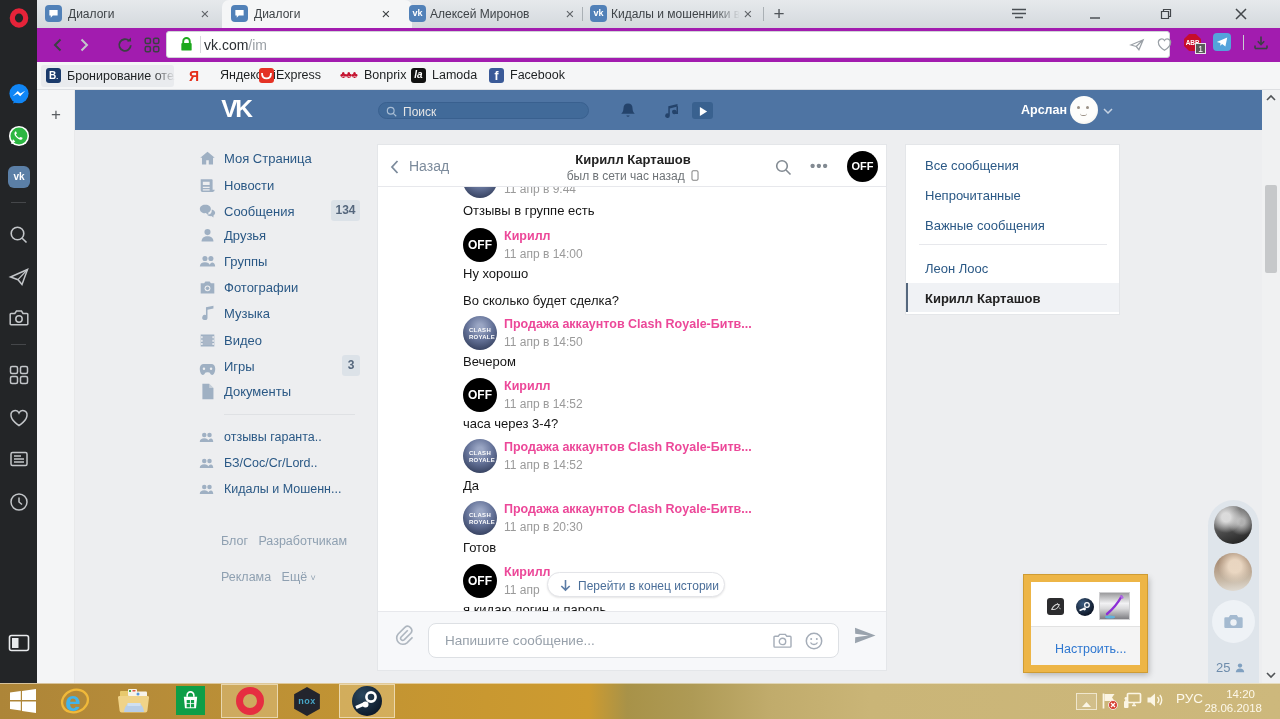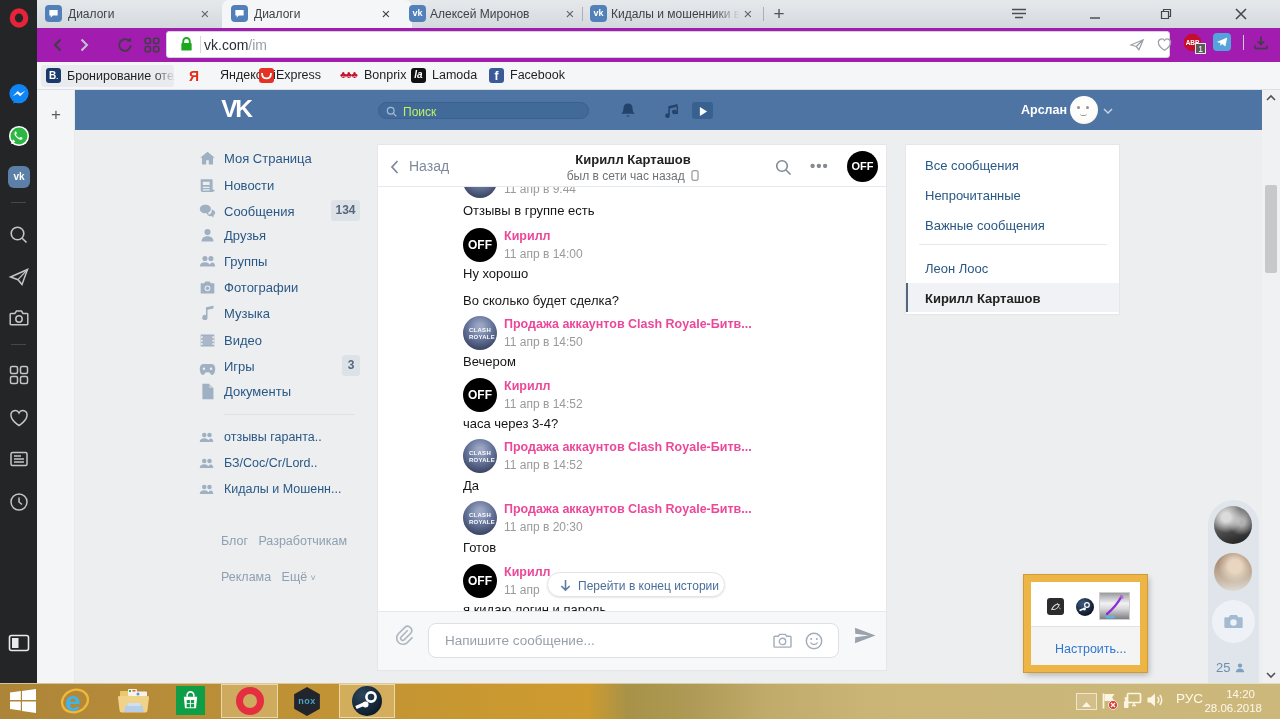--- a/index.html
+++ b/index.html
@@ -174,21 +174,21 @@
   <div class="abs" id="vkpage">
     <div id="vkhead">
       <svg style="position:absolute;left:140px;top:7px" width="42" height="26" viewBox="0 0 48 29">
           <text x="24" y="23" text-anchor="middle" font-family="Liberation Sans" font-size="28" font-weight="bold" fill="#fff" letter-spacing="-2.5">VK</text>
         </svg>
       <div style="position:absolute;left:303px;top:12px;width:211px;height:17px;background:#416a99;border:1px solid #39608f;border-radius:9px">
         <svg style="position:absolute;left:7px;top:3px" width="11" height="11" viewBox="0 0 14 14">
             <circle cx="6" cy="6" r="4.3" stroke="#a8bdd4" stroke-width="1.5" fill="none"></circle>
             <path d="M9.3 9.3L13 13" stroke="#a8bdd4" stroke-width="1.5"></path>
           </svg>
-        <div style="position:absolute;left:24px;top:2px;font-size:12px;color:#bef264">Поиск</div>
+        <div style="position:absolute;left:24px;top:2px;font-size:12px;color:#e5e5e5">Поиск</div>
       </div>
       <svg style="position:absolute;left:545px;top:12px" width="16" height="17" viewBox="0 0 16 17">
           <path d="M8 1.5c-3 0-4.5 2-4.5 4.5 0 3.5-1.5 5-2.3 5.8h13.6c-.8-.8-2.3-2.3-2.3-5.8 0-2.5-1.5-4.5-4.5-4.5z" fill="#24436b"></path>
           <path d="M6.3 13.5a1.8 1.8 0 0 0 3.4 0z" fill="#24436b"></path>
         </svg>
       <svg style="position:absolute;left:588px;top:12px" width="16" height="17" viewBox="0 0 16 17">
           <path d="M5.3 4.2L14.5 2v2.6l-7.7 1.9v7.2a2.3 2.3 0 1 1-1.5-2.2z" fill="#24436b"></path>
           <path d="M13 12a2.2 2.2 0 1 1 1.5-2.1V4.3h1.5V12z" fill="#24436b" transform="translate(-1,0)"></path>
         </svg>
       <div style="position:absolute;left:617px;top:12px;width:21px;height:17px;background:#39618f;border-radius:3px"><svg width="9" height="9" viewBox="0 0 10 10" style="margin:4px 0 0 7px">

